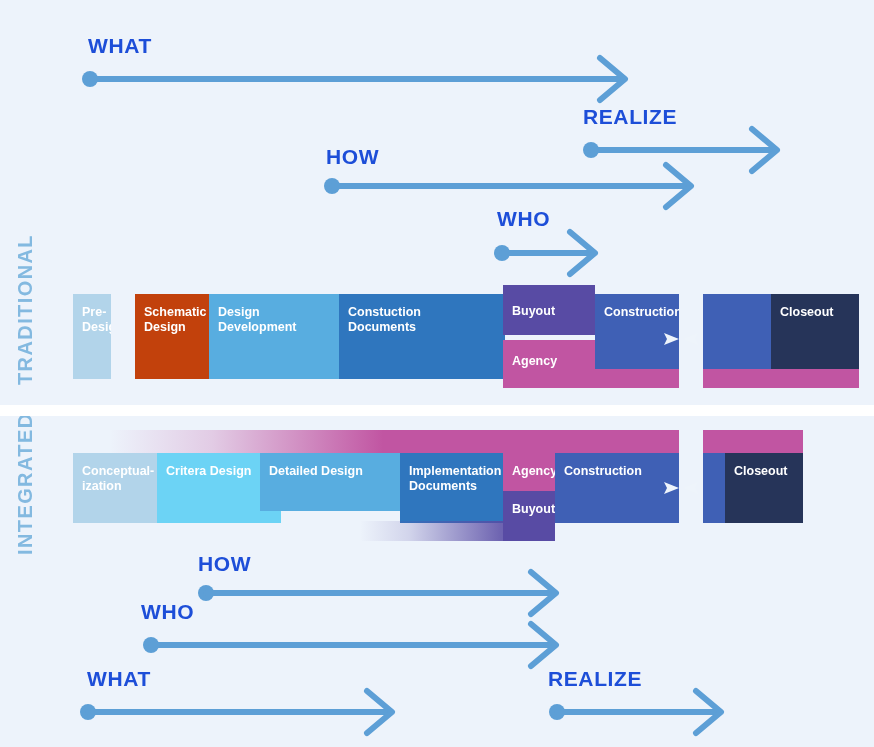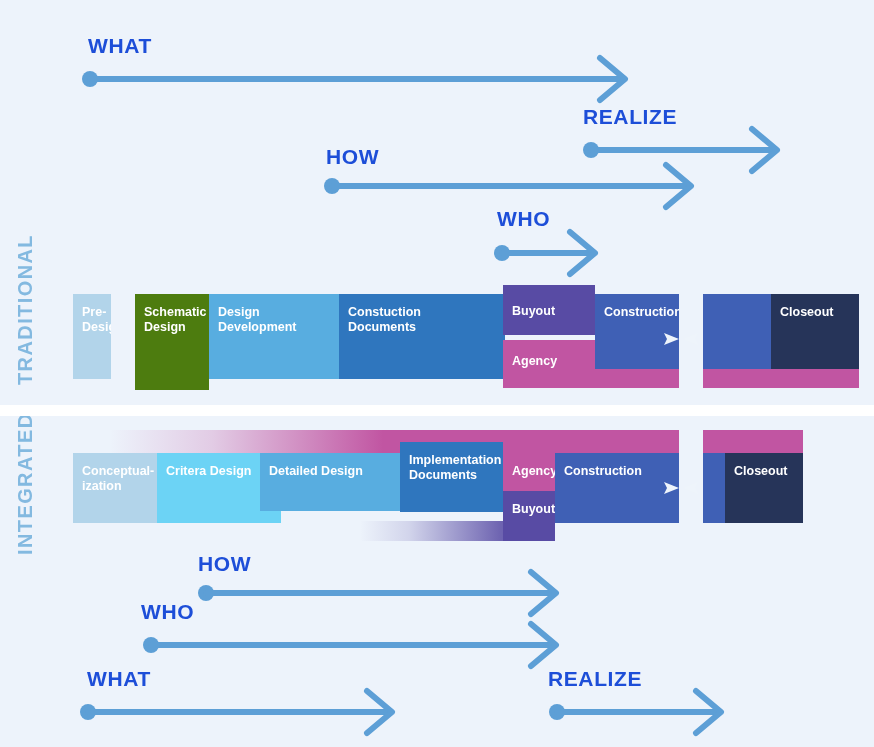--- a/index.html
+++ b/index.html
@@ -55,21 +55,21 @@
 <body>
 
 <div id="stage">
 
   <div class="rail" style="left:14px; top:385px;">TRADITIONAL</div>
   <div class="rail" style="left:14px; top:555px;">INTEGRATED</div>
 
   <div class="phase" style="left:73px; top:294px; width:38px; height:85px; background:#b2d4ea;"><span style="white-space:pre-line">Pre-
 Design</span></div>
 
-  <div class="phase" style="left:135px; top:294px; width:74px; height:96px; background:#4d7c0f;"><span style="white-space:pre-line">Schematic
+  <div class="phase" style="left:135px; top:294px; width:74px; height:85px; background:#c2410c;"><span style="white-space:pre-line">Schematic
 Design</span></div>
 
   <div class="phase" style="left:209px; top:294px; width:130px; height:85px; background:#58ade0;"><span style="white-space:pre-line">Design
 Development</span></div>
 
   <div class="phase" style="left:339px; top:294px; width:166px; height:85px; background:#2f76be;"><span style="white-space:pre-line">Constuction
 Documents</span></div>
 
   <div class="phase" style="left:503px; top:340px; width:92px; height:45px; background:#c155a2; padding-top:14px;"><span>Agency</span></div>
 
@@ -90,21 +90,21 @@
 
   <div class="divider" style="left:0px; top:405px; width:874px; height:11px;"></div>
 
   <div class="plain" style="left:110px; top:430px; width:569px; height:23px;
               background:linear-gradient(to right, rgba(193,85,162,0) 0%, rgba(193,85,162,0.25) 18%, rgba(193,85,162,1) 48%, rgba(193,85,162,1) 100%);"></div>
 
   <div class="phase" style="left:73px; top:453px; width:99px; height:70px; background:#b2d4ea;"><span style="white-space:pre-line">Conceptual-
 ization</span></div>
   <div class="phase" style="left:157px; top:453px; width:124px; height:70px; background:#6cd3f5;"><span style="white-space:pre-line">Critera Design</span></div>
   <div class="phase" style="left:260px; top:453px; width:140px; height:58px; background:#58ade0;"><span style="white-space:pre-line">Detailed Design</span></div>
-  <div class="phase" style="left:400px; top:442px; width:103px; height:70px; background:#2f76be;"><span style="white-space:pre-line">Implementation
+  <div class="phase" style="left:400px; top:453px; width:103px; height:70px; background:#2f76be;"><span style="white-space:pre-line">Implementation
 Documents</span></div>
 
   <div class="phase" style="left:503px; top:453px; width:52px; height:38px; background:#c155a2;"><span>Agency</span></div>
 
   <div class="phase" style="left:503px; top:491px; width:52px; height:50px; background:#584ba4; padding-top:11px;"><span>Buyout</span></div>
 
   <div class="plain" style="left:360px; top:521px; width:195px; height:20px;
               background:linear-gradient(to right, rgba(88,75,164,0) 0%, rgba(88,75,164,0.18) 25%, rgba(88,75,164,0.85) 72%, rgba(88,75,164,1) 100%);"></div>
 
   <div class="phase" style="left:555px; top:453px; width:124px; height:70px; background:#3f60b5;"><span>Construction</span></div>

